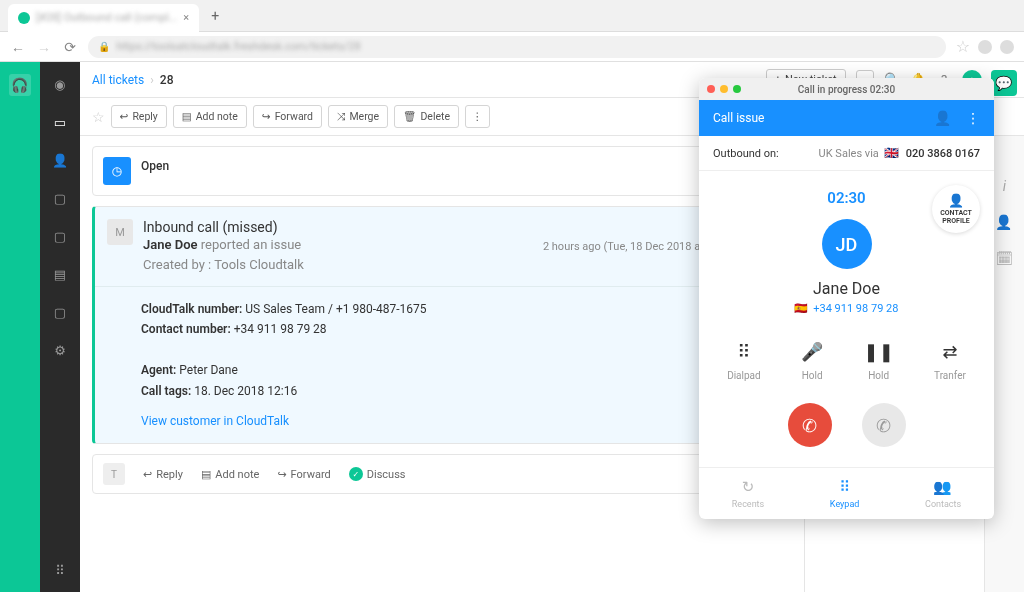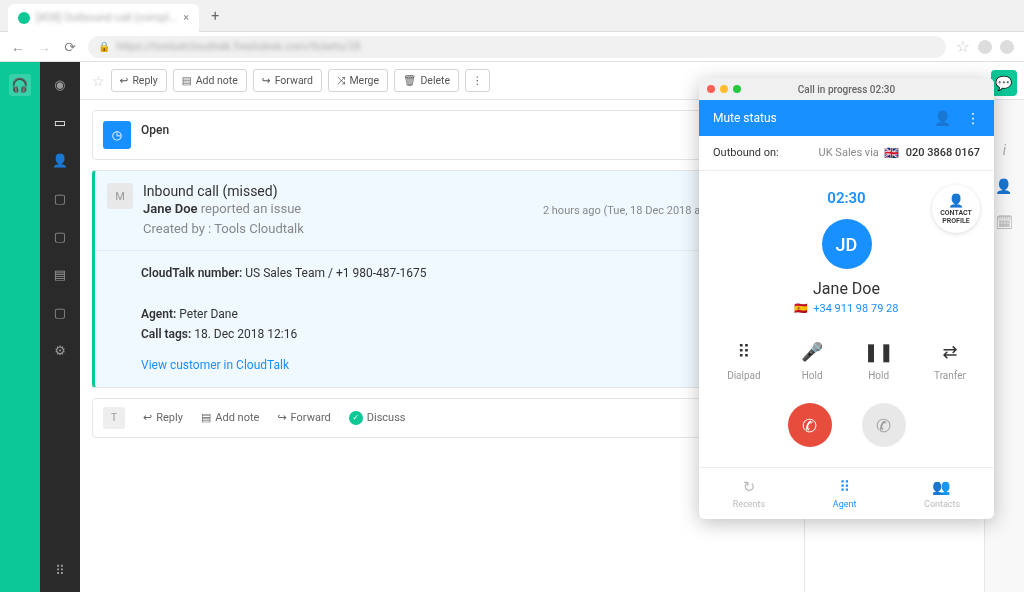--- a/index.html
+++ b/index.html
@@ -72,21 +72,21 @@
 .rs-green{width:26px;height:26px;background:#0cc796;border-radius:4px;color:#fff;font-size:14px;display:flex;align-items:center;justify-content:center;position:absolute;top:70px;right:7px}
 
 .call-widget{position:absolute;top:78px;right:30px;width:295px;background:#fff;border-radius:6px;box-shadow:0 4px 20px rgba(0,0,0,0.25);overflow:hidden;z-index:50}
 .cw-title{height:22px;background:#f0f0f0;display:flex;align-items:center;font-size:10px;color:#666;padding:0 8px;position:relative}
 .cw-dots{display:flex;gap:5px}
 .cw-dot{width:8px;height:8px;border-radius:50%}
 .cw-dot.r{background:#ff5f56}.cw-dot.y{background:#ffbd2e}.cw-dot.g{background:#27c93f}
 .cw-title-text{position:absolute;left:50%;transform:translateX(-50%);font-weight:500}
 .cw-header{height:36px;background:#1890ff;display:flex;align-items:center;padding:0 14px;color:#fff;font-size:12px}
 .cw-header-right{margin-left:auto;display:flex;gap:14px;font-size:14px}
-.cw-info{padding:10px 14px;display:flex;align-items:flex-start;font-size:11px;color:#333;border-bottom:1px solid #eee;gap:6px}
+.cw-info{padding:10px 14px;display:flex;align-items:center;font-size:11px;color:#333;border-bottom:1px solid #eee;gap:6px}
 .cw-info .label{color:#333}
 .cw-info .via{margin-left:auto;color:#888}
 .cw-info .num{color:#333;font-weight:500}
 .flag{font-size:12px}
 .cw-body{padding:18px 0 10px;text-align:center;position:relative}
 .cw-timer{color:#1890ff;font-size:15px;font-weight:600;margin-bottom:12px}
 .cw-avatar{width:50px;height:50px;border-radius:50%;background:#1890ff;color:#fff;display:flex;align-items:center;justify-content:center;font-size:18px;font-weight:500;margin:0 auto 10px}
 .cw-name{font-size:16px;color:#333;margin-bottom:4px}
 .cw-phone{font-size:11px;color:#1890ff;display:flex;align-items:center;justify-content:center;gap:5px}
 .cw-profile{position:absolute;right:14px;top:14px;width:48px;height:48px;border-radius:50%;background:#fff;box-shadow:0 1px 4px rgba(0,0,0,0.15);display:flex;flex-direction:column;align-items:center;justify-content:center;font-size:7px;color:#333;font-weight:600;gap:1px}
@@ -143,20 +143,39 @@
     <div class="ds-icon">▢</div>
     <div class="ds-icon">▢</div>
     <div class="ds-icon">▤</div>
     <div class="ds-icon">▢</div>
     <div class="ds-icon">⚙</div>
     <div class="ds-icon ds-bottom">⠿</div>
   </div>
 
   <div class="main">
 
+    <div class="top-toolbar">
+      <div class="breadcrumb">
+        <span>All tickets</span>
+        <span class="bc-sep">›</span>
+        <span class="bc-current">28</span>
+      </div>
+      <div class="top-right">
+        <div class="new-ticket-btn">
+            <span>+</span>
+            <span>New ticket</span>
+          </div>
+        <div class="chevron">⌄</div>
+        <span class="tool-icon">🔍</span>
+        <span class="tool-icon">🔔</span>
+        <span class="tool-icon">?</span>
+        <span class="avatar-sm">▲</span>
+        <span class="avatar-sm t">T</span>
+      </div>
+    </div>
 
     <div class="action-toolbar">
       <span class="star">☆</span>
       <div class="action-btn">
           <span>↩</span>
           <span>Reply</span>
         </div>
       <div class="action-btn">
           <span>▤</span>
           <span>Add note</span>
@@ -194,20 +213,21 @@
               <div class="issue-sub"><b>Jane Doe</b> <span>reported an issue</span></div>
               <div class="issue-sub">Created by : Tools Cloudtalk</div>
             </div>
             <div class="issue-time">
               <span>2 hours ago (Tue, 18 Dec 2018 at 12:19 PM)</span>
               <span class="menu-dots">⋮</span>
             </div>
           </div>
           <div class="issue-body">
             <div><b>CloudTalk number:</b> <span>US Sales Team / +1 980-487-1675</span></div>
+            <div><b>Contact number:</b> <span>+34 911 98 79 28</span></div>
             <br>
             <div><b>Agent:</b> <span>Peter Dane</span></div>
             <div><b>Call tags:</b> <span>18. Dec 2018 12:16</span></div>
             <a class="view-link">View customer in CloudTalk</a>
           </div>
         </div>
 
         <div class="reply-bar">
           <div class="reply-avatar">T</div>
           <div class="reply-link">
@@ -255,21 +275,21 @@
 <div class="call-widget">
   <div class="cw-title">
     <div class="cw-dots">
       <div class="cw-dot r"></div>
       <div class="cw-dot y"></div>
       <div class="cw-dot g"></div>
     </div>
     <span class="cw-title-text">Call in progress 02:30</span>
   </div>
   <div class="cw-header">
-    <span>Mute status</span>
+    <span>Call issue</span>
     <div class="cw-header-right">
       <span>👤</span>
       <span>⋮</span>
     </div>
   </div>
   <div class="cw-info">
     <span class="label">Outbound on:</span>
     <span class="via">UK Sales via</span>
     <span class="flag">🇬🇧</span>
     <span class="num">020 3868 0167</span>
@@ -313,20 +333,20 @@
         <span>✆</span>
       </div>
   </div>
   <div class="cw-tabs">
     <div class="cw-tab">
         <span class="cw-tab-icon">↻</span>
         <span>Recents</span>
       </div>
     <div class="cw-tab active">
         <span class="cw-tab-icon">⠿</span>
-        <span>Agent</span>
+        <span>Keypad</span>
       </div>
     <div class="cw-tab">
         <span class="cw-tab-icon">👥</span>
         <span>Contacts</span>
       </div>
   </div>
 </div>
 
 </body></html>

